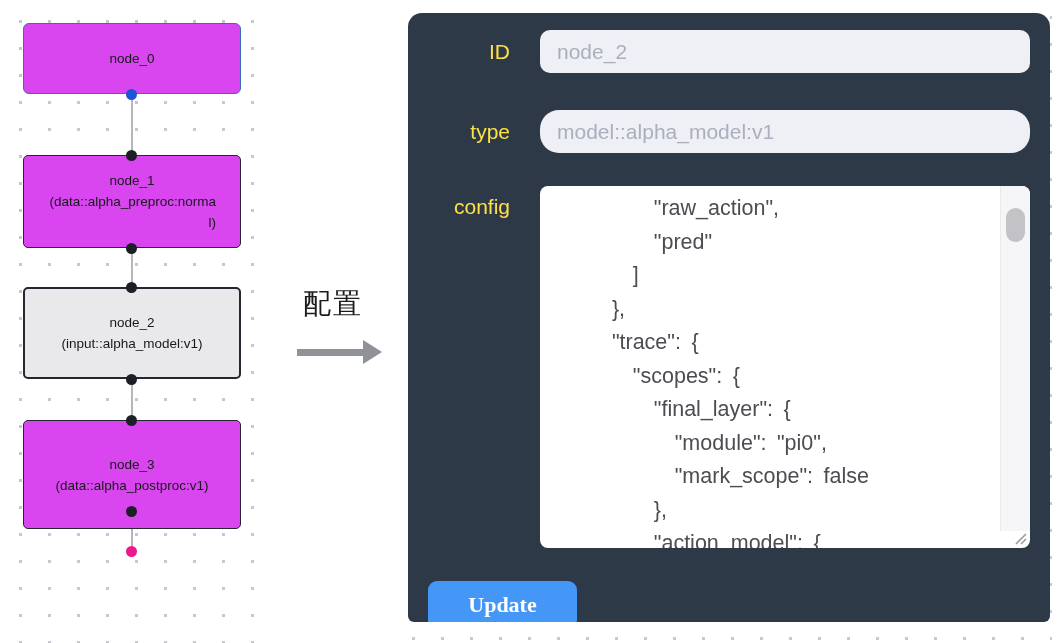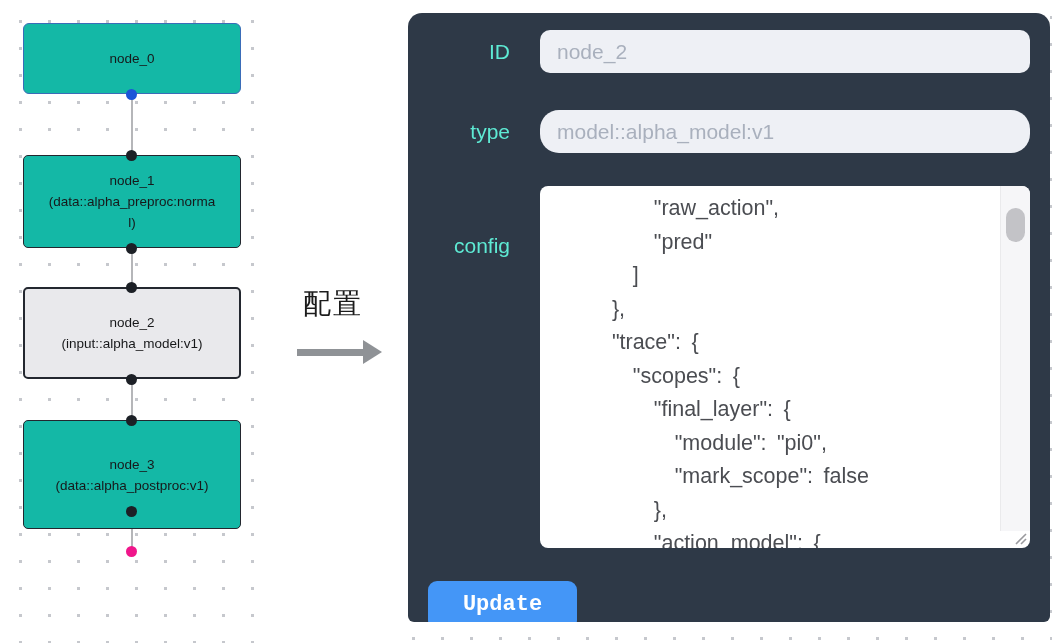--- a/index.html
+++ b/index.html
@@ -17,21 +17,21 @@
     background-size: 29px 27px;
   }
   .dots-left  { left: 0;   width: 272px; background-position: 6px 8px; }
   .dots-right { left: 393px; width: 659px; background-position: 6px 4px; }
 
   
   .flow { position: absolute; left: 0; top: 0; width: 272px; height: 643px; }
   .edge { position: absolute; left: 131px; width: 2px; background: #b5b6b9; }
   .node {
     position: absolute; left: 23px; width: 218px;
-    background: #14b8a6; border: 1.6px solid #23272f; border-radius: 5px;
+    background: #d946ef; border: 1.6px solid #23272f; border-radius: 5px;
     display: flex; flex-direction: column; align-items: center; justify-content: center;
     text-align: center; font-size: 13.5px; line-height: 21px; color: #17181a;
     padding: 0 24px;
   }
   .node .sub { word-break: break-all; }
   .node-input    { border-color: #3a6cb8; border-radius: 6px; }
   .node-selected { background: #e9e9ec; border-width: 2.5px; }
   .node-output   { border-color: #ee3c87; }
   .handle {
     position: absolute; width: 11px; height: 11px; border-radius: 50%;
@@ -53,25 +53,25 @@
     border-left: 19px solid #8f9296; border-top: 12px solid transparent; border-bottom: 12px solid transparent;
   }
 
   
   .panel {
     position: absolute; left: 408px; top: 13px; width: 642px; height: 609px;
     background: #2e3947; border-radius: 14px 14px 6px 6px; overflow: hidden;
   }
   .field-label {
     position: absolute; left: 14px; width: 88px; text-align: right;
-    color: #5eead4; font-size: 21px;
+    color: #fde047; font-size: 21px;
   }
   .lbl-id     { top: 17px;  line-height: 43px; }
   .lbl-type   { top: 97px;  line-height: 43px; }
-  .lbl-config { top: 180px; line-height: 28px; margin-top: 39px; }
+  .lbl-config { top: 180px; line-height: 28px; }
   .text-input {
     position: absolute; left: 132px; width: 490px; height: 43px;
     background: #eef0f5; border: none; border-radius: 10px;
     color: #a9b0bd; font-size: 21px; line-height: 43px; padding: 0 17px;
     white-space: nowrap; overflow: hidden;
   }
   .input-id   { top: 17px; }
   .input-type { top: 97px; border-radius: 19px; }
   .editor {
     position: absolute; left: 132px; top: 173px; width: 490px; height: 362px;
@@ -91,40 +91,40 @@
   }
   .scroll-thumb {
     position: absolute; left: 5px; top: 22px; width: 19px; height: 34px;
     border-radius: 10px; background: #c3c3c7;
   }
   .resize-corner { position: absolute; right: 3px; bottom: 3px; width: 16px; height: 16px; }
   .update-btn {
     position: absolute; left: 20px; top: 568px; width: 149px; height: 48px;
     background: #4496f7; border: none; border-radius: 9px;
     color: #ffffff; font-size: 22px; font-weight: 600; text-align: center;
-    line-height: 44px; font-family: Liberation Mono, monospace;
+    line-height: 44px; font-family: Liberation Serif, serif;
   }
 </style>
 </head>
 <body>
 
 <div class="dots dots-left"></div>
 <div class="dots dots-right"></div>
 
 <div class="flow">
 
   <div class="edge" style="top:94px;height:61px;"></div>
   <div class="edge" style="top:248px;height:39px;"></div>
   <div class="edge" style="top:379px;height:41px;"></div>
   <div class="edge" style="top:511px;height:40px;"></div>
 
   <div class="node node-input" style="top:23px;height:71px;">
     <div>node_0</div>
   </div>
-  <div class="node" style="top:155px;height:93px;">
+  <div class="node" style="top:155px;height:93px;text-align:right;">
     <div>node_1</div>
     <div class="sub">(data::alpha_preproc:normal)</div>
   </div>
   <div class="node node-selected" style="top:287px;height:92px;">
     <div>node_2</div>
     <div class="sub">(input::alpha_model:v1)</div>
   </div>
   <div class="node" style="top:420px;height:109px;">
     <div>node_3</div>
     <div class="sub">(data::alpha_postproc:v1)</div>

